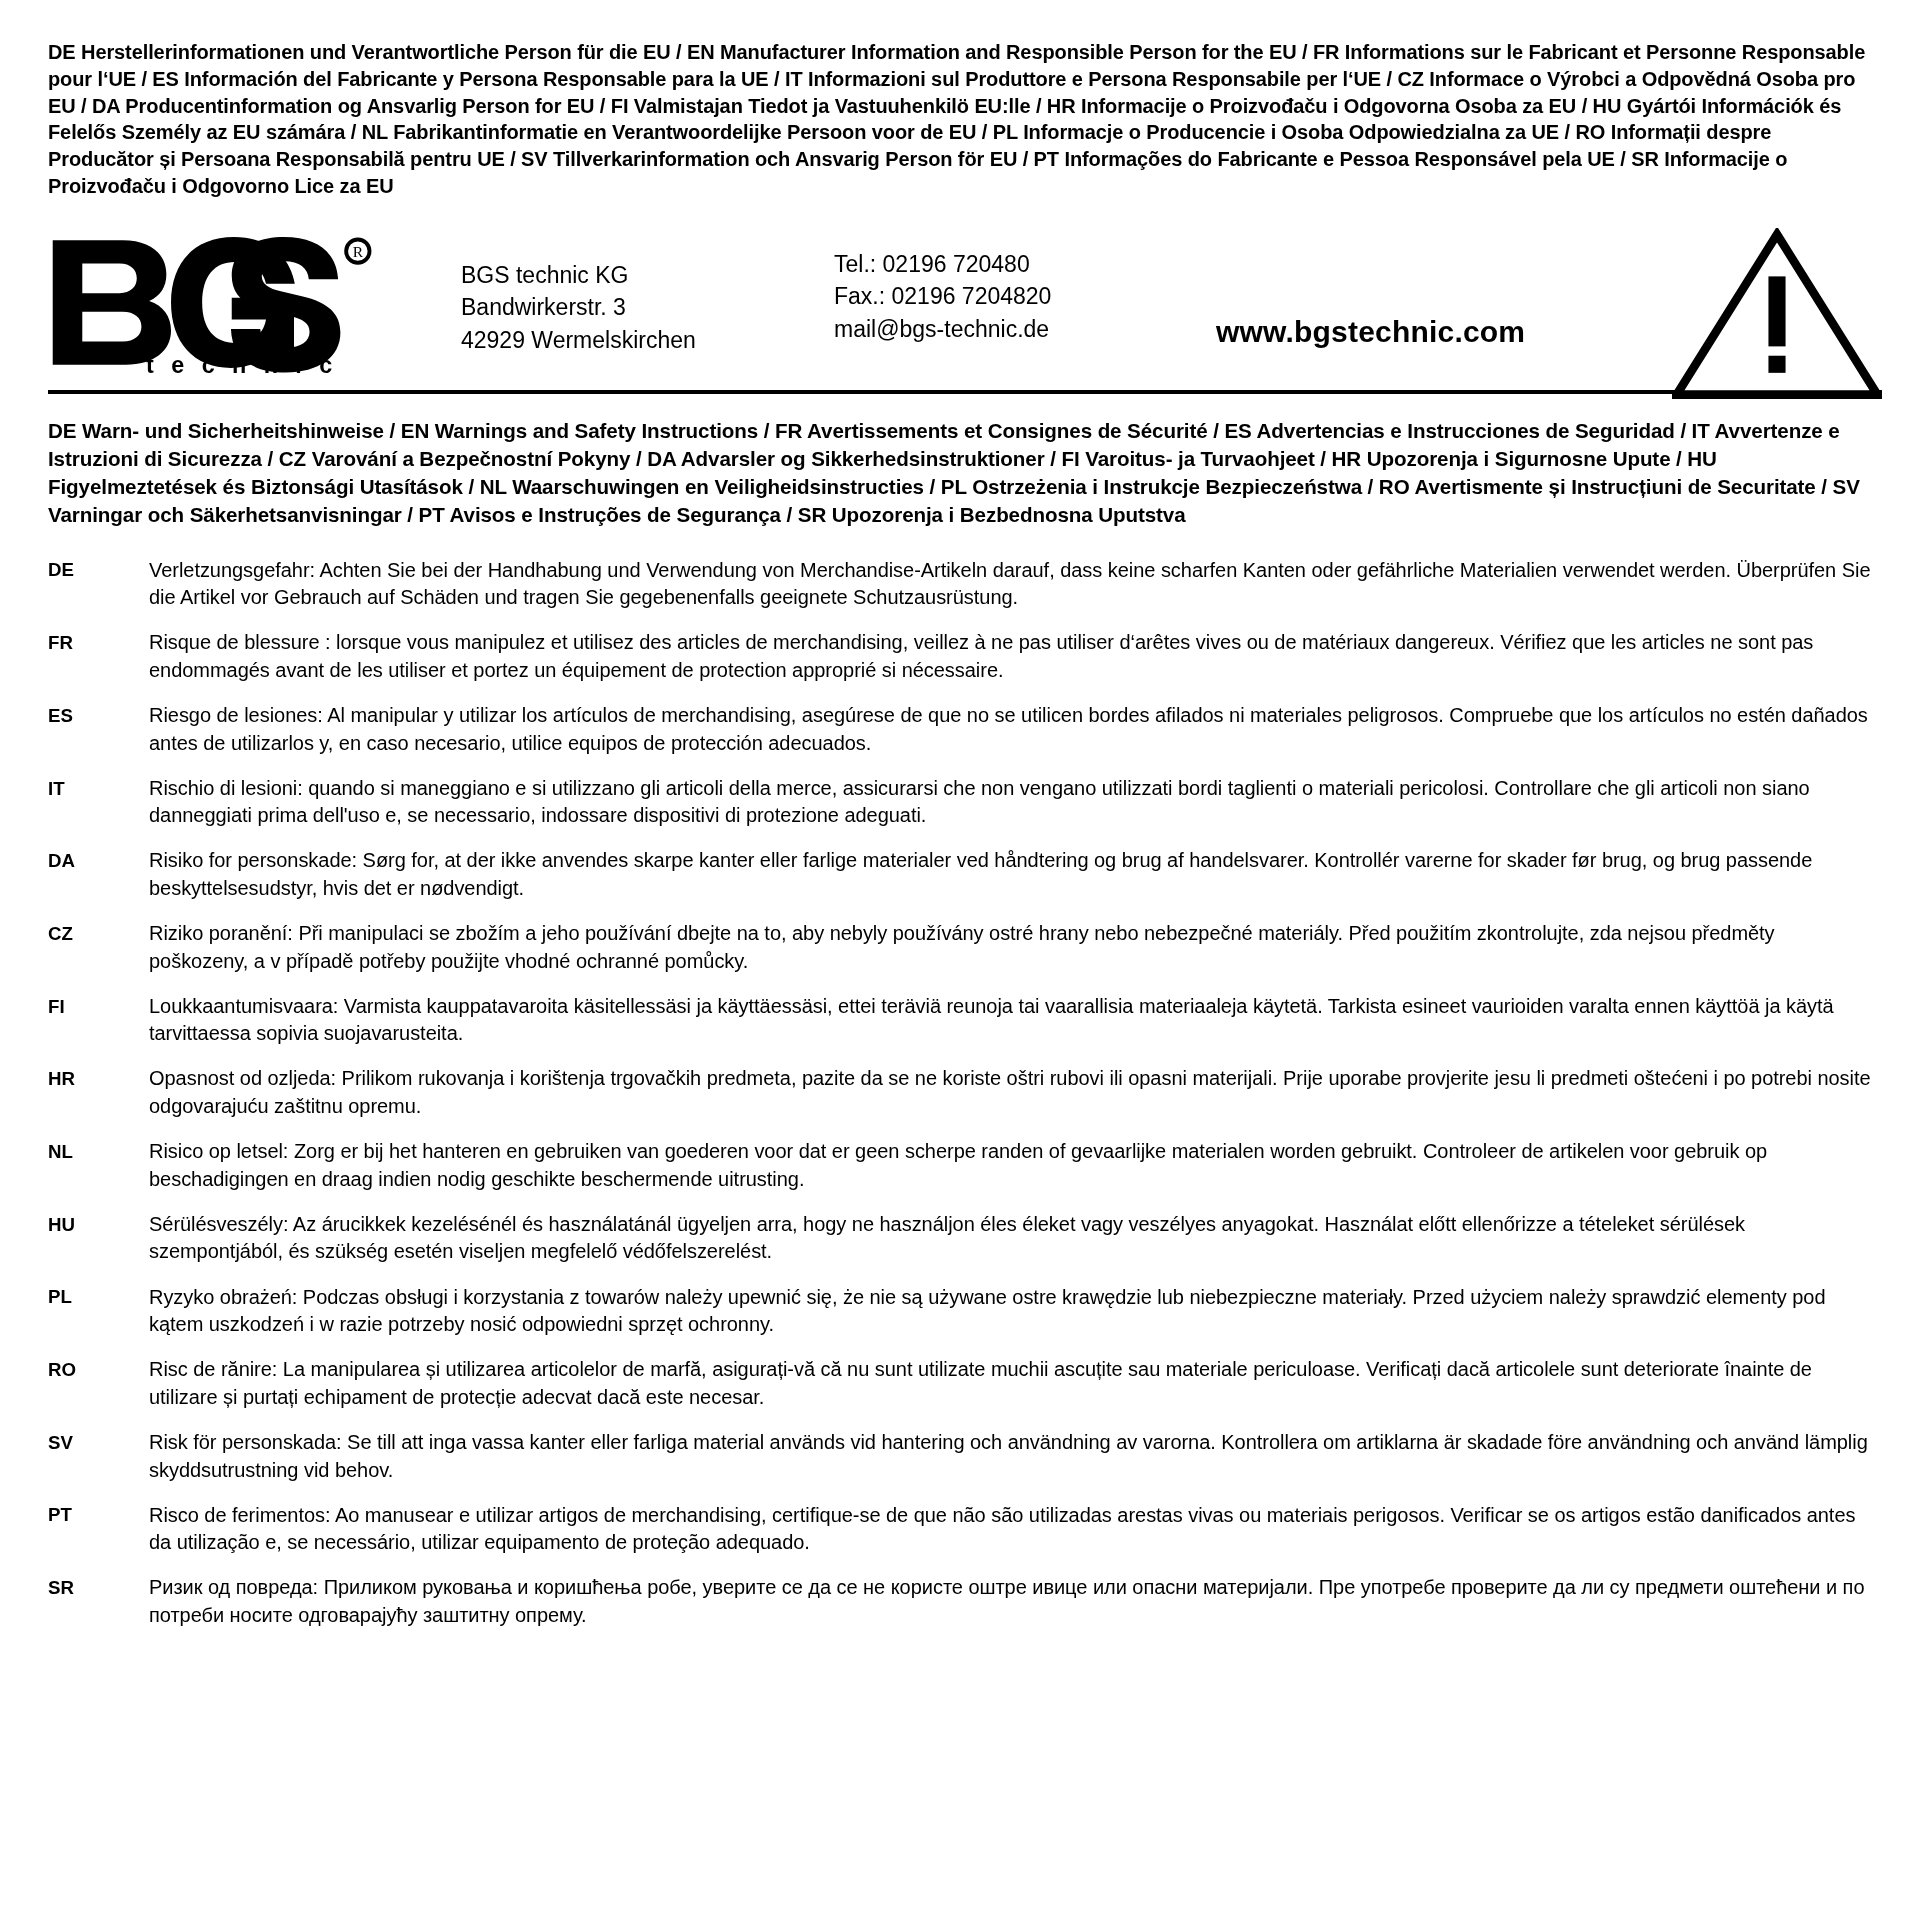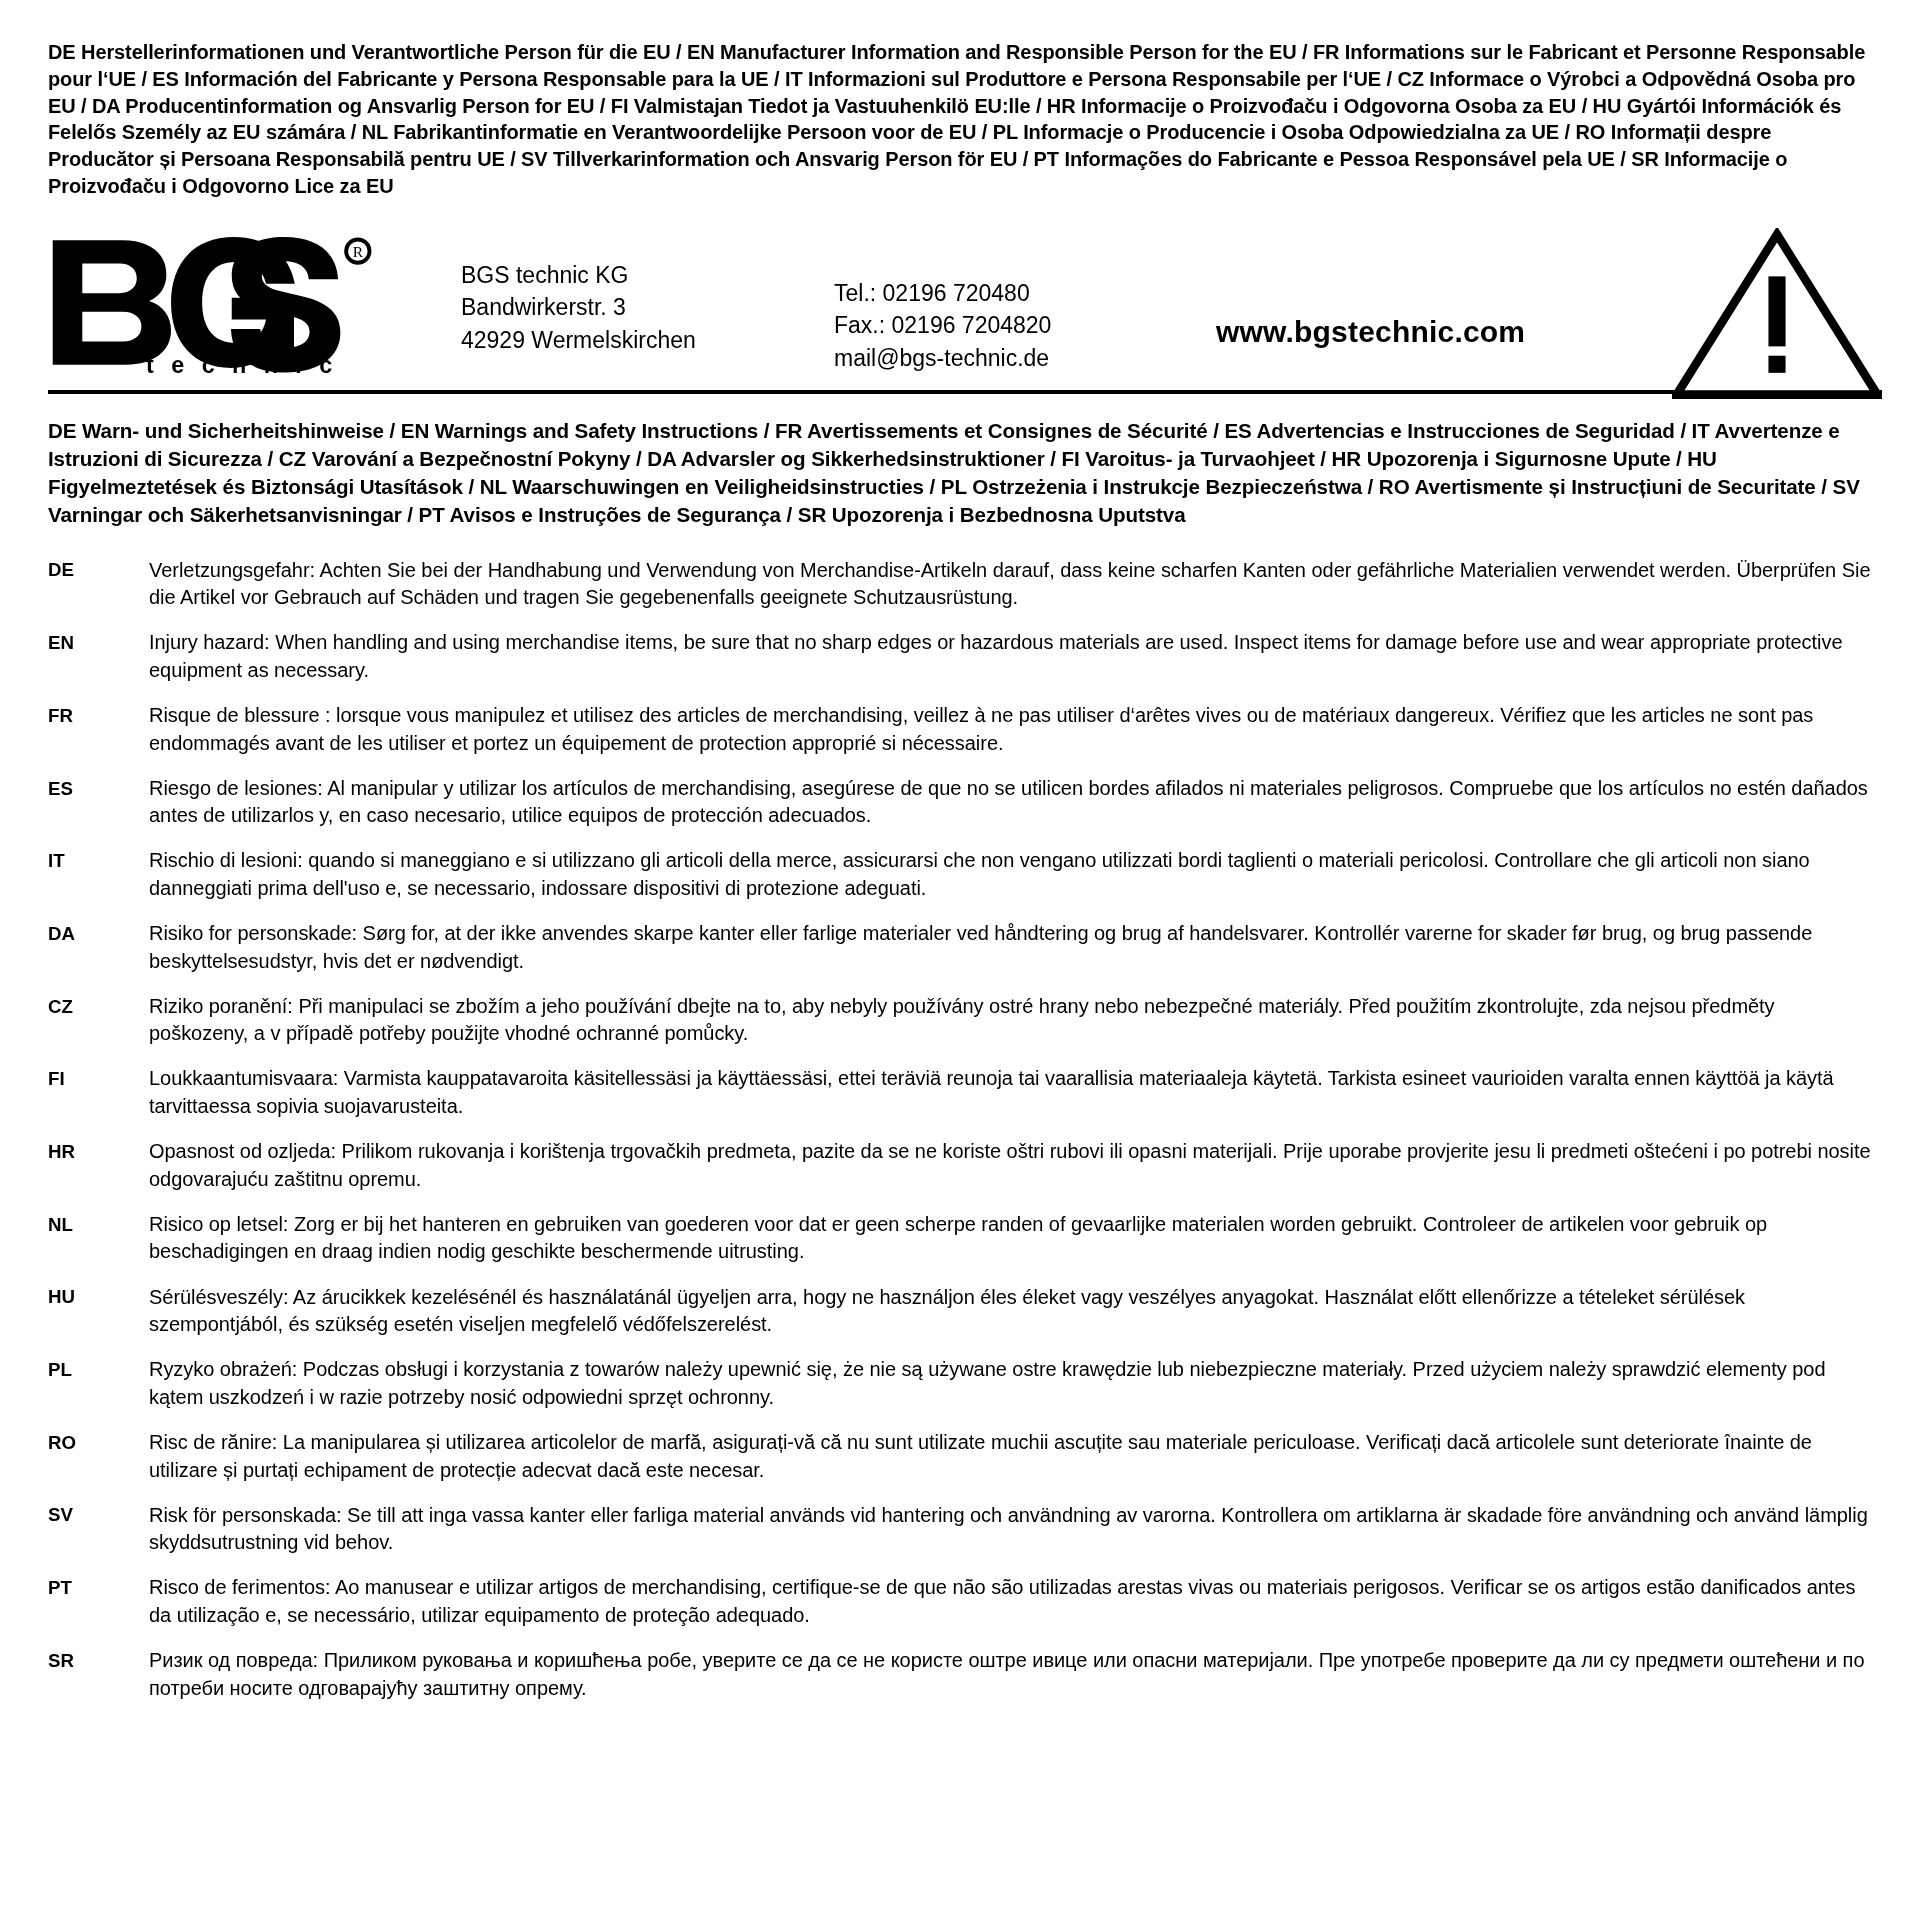--- a/index.html
+++ b/index.html
@@ -50,21 +50,21 @@
     position: absolute;
     left: 413px;
     top: 39px;
     font-size: 23px;
     line-height: 1.42;
     white-space: pre-line;
   }
   .contact {
     position: absolute;
     left: 786px;
-    top: 57px;
+    top: 28px;
     font-size: 23px;
     line-height: 1.42;
     white-space: pre-line;
   }
   .website {
     position: absolute;
     left: 1168px;
     top: 95px;
     font-size: 30px;
     font-weight: bold;
@@ -170,24 +170,20 @@
 
   <div class="warn-head">DE Warn- und Sicherheitshinweise  /  EN Warnings and Safety Instructions  /  FR Avertissements et Consignes de Sécurité  /  ES Advertencias e Instrucciones de Seguridad  /  IT Avvertenze e Istruzioni di Sicurezza  /  CZ Varování a Bezpečnostní Pokyny  /  DA Advarsler og Sikkerhedsinstruktioner  /  FI Varoitus- ja Turvaohjeet  /  HR Upozorenja i Sigurnosne Upute  /  HU Figyelmeztetések és Biztonsági Utasítások  /  NL Waarschuwingen en Veiligheidsinstructies  /  PL Ostrzeżenia i Instrukcje Bezpieczeństwa  /  RO Avertismente și Instrucțiuni de Securitate  /  SV Varningar och Säkerhetsanvisningar  /  PT Avisos e Instruções de Segurança  /  SR Upozorenja i Bezbednosna Uputstva</div>
 
   <div class="lang-list">
 
     <div class="lang-row">
       <div class="lang-code">DE</div>
       <div class="lang-text">Verletzungsgefahr: Achten Sie bei der Handhabung und Verwendung von Merchandise-Artikeln darauf, dass keine scharfen Kanten oder gefährliche Materialien verwendet werden. Überprüfen Sie die Artikel vor Gebrauch auf Schäden und tragen Sie gegebenenfalls geeignete Schutzausrüstung.</div>
     </div>
 
-    <div class="lang-row">
-      <div class="lang-code">EN</div>
-      <div class="lang-text">Injury hazard: When handling and using merchandise items, be sure that no sharp edges or hazardous materials are used. Inspect items for damage before use and wear appropriate protective equipment as necessary.</div>
-    </div>
 
     <div class="lang-row">
       <div class="lang-code">FR</div>
       <div class="lang-text">Risque de blessure : lorsque vous manipulez et utilisez des articles de merchandising, veillez à ne pas utiliser d‘arêtes vives ou de matériaux dangereux. Vérifiez que les articles ne sont pas endommagés avant de les utiliser et portez un équipement de protection approprié si nécessaire.</div>
     </div>
 
     <div class="lang-row">
       <div class="lang-code">ES</div>
       <div class="lang-text">Riesgo de lesiones: Al manipular y utilizar los artículos de merchandising, asegúrese de que no se utilicen bordes afilados ni materiales peligrosos. Compruebe que los artículos no estén dañados antes de utilizarlos y, en caso necesario, utilice equipos de protección adecuados.</div>
     </div>

